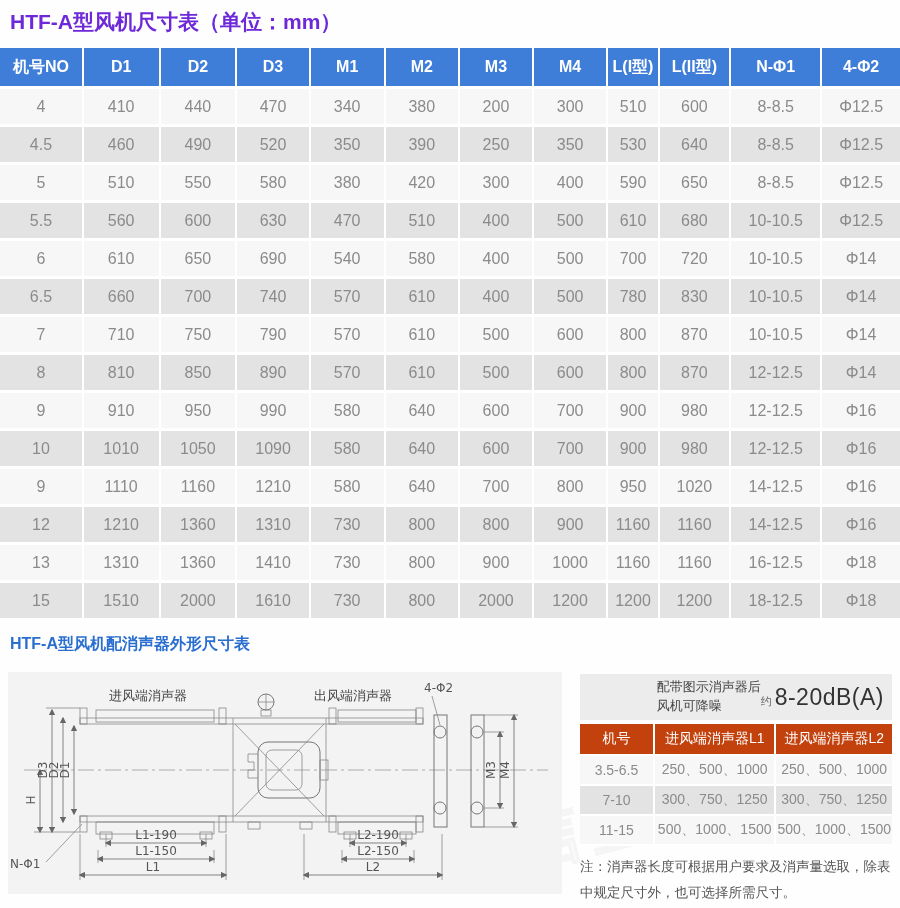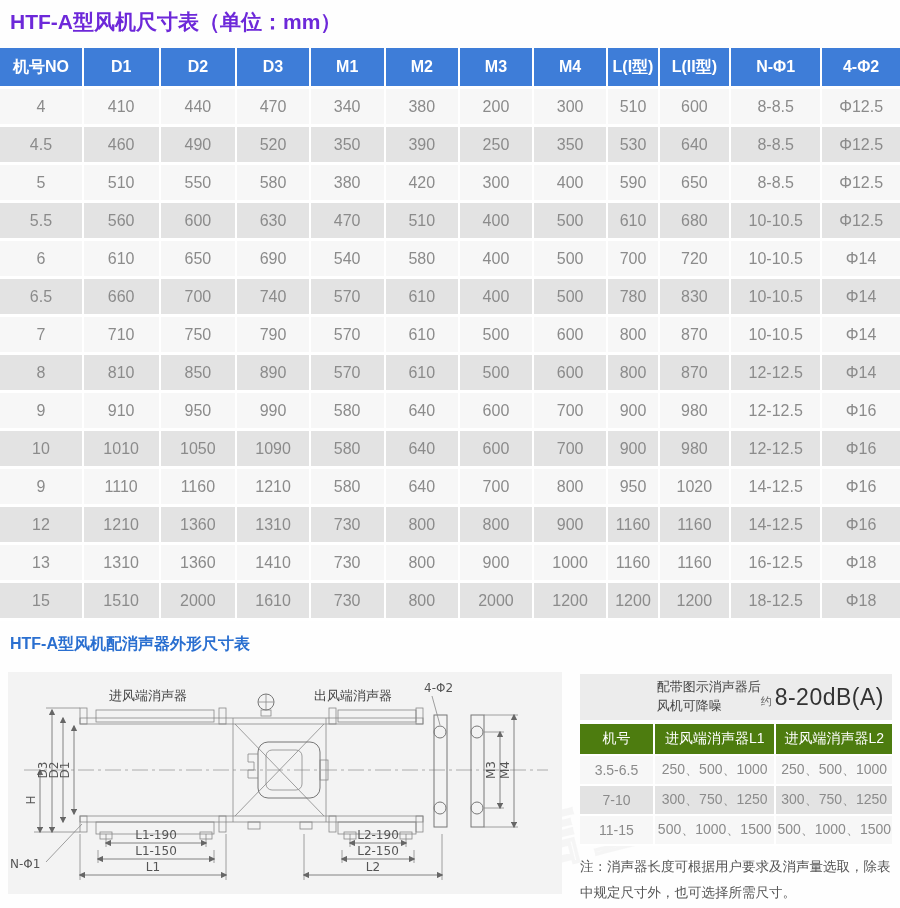--- a/index.html
+++ b/index.html
@@ -45,21 +45,21 @@
   .d-dim  { stroke:#777; stroke-width:.9; marker-start:url(#ar); marker-end:url(#ar); }
 
   .right-panel { position:absolute; top:674px; left:580px; width:312px; }
   .noise-box { background:#ececec; padding:6px 8px; display:flex; align-items:center; justify-content:flex-end; height:46px; }
   .noise-text { font-size:13px; color:#444; line-height:1.45; }
   .noise-value { display:flex; align-items:baseline; }
   .noise-approx { font-size:11px; color:#666; margin-right:3px; }
   .noise-db { font-size:23px; color:#333; letter-spacing:.5px; }
 
   .small-table { width:312px; margin-top:4px; }
-  .small-table th { background:#4d7c0f; color:#fff; font-weight:normal; font-size:14px;
+  .small-table th { background:#c2410c; color:#fff; font-weight:normal; font-size:14px;
                     height:32px; text-align:center; border-left:2px solid #fff; border-bottom:2px solid #fff; }
   .small-table th:first-child { border-left:none; }
   .small-table td { height:30px; text-align:center; font-size:14px; color:#8b8b8b;
                     border-left:2px solid #fff; border-bottom:2px solid #fff; }
   .small-table td:first-child { border-left:none; }
   .small-table tbody tr:nth-child(odd)  td { background:#f7f7f7; }
   .small-table tbody tr:nth-child(even) td { background:#e3e3e3; }
   .small-table th:nth-child(1){width:72px;} .small-table th:nth-child(2){width:120px;}
   .small-table th:nth-child(3){width:116px;}
 

